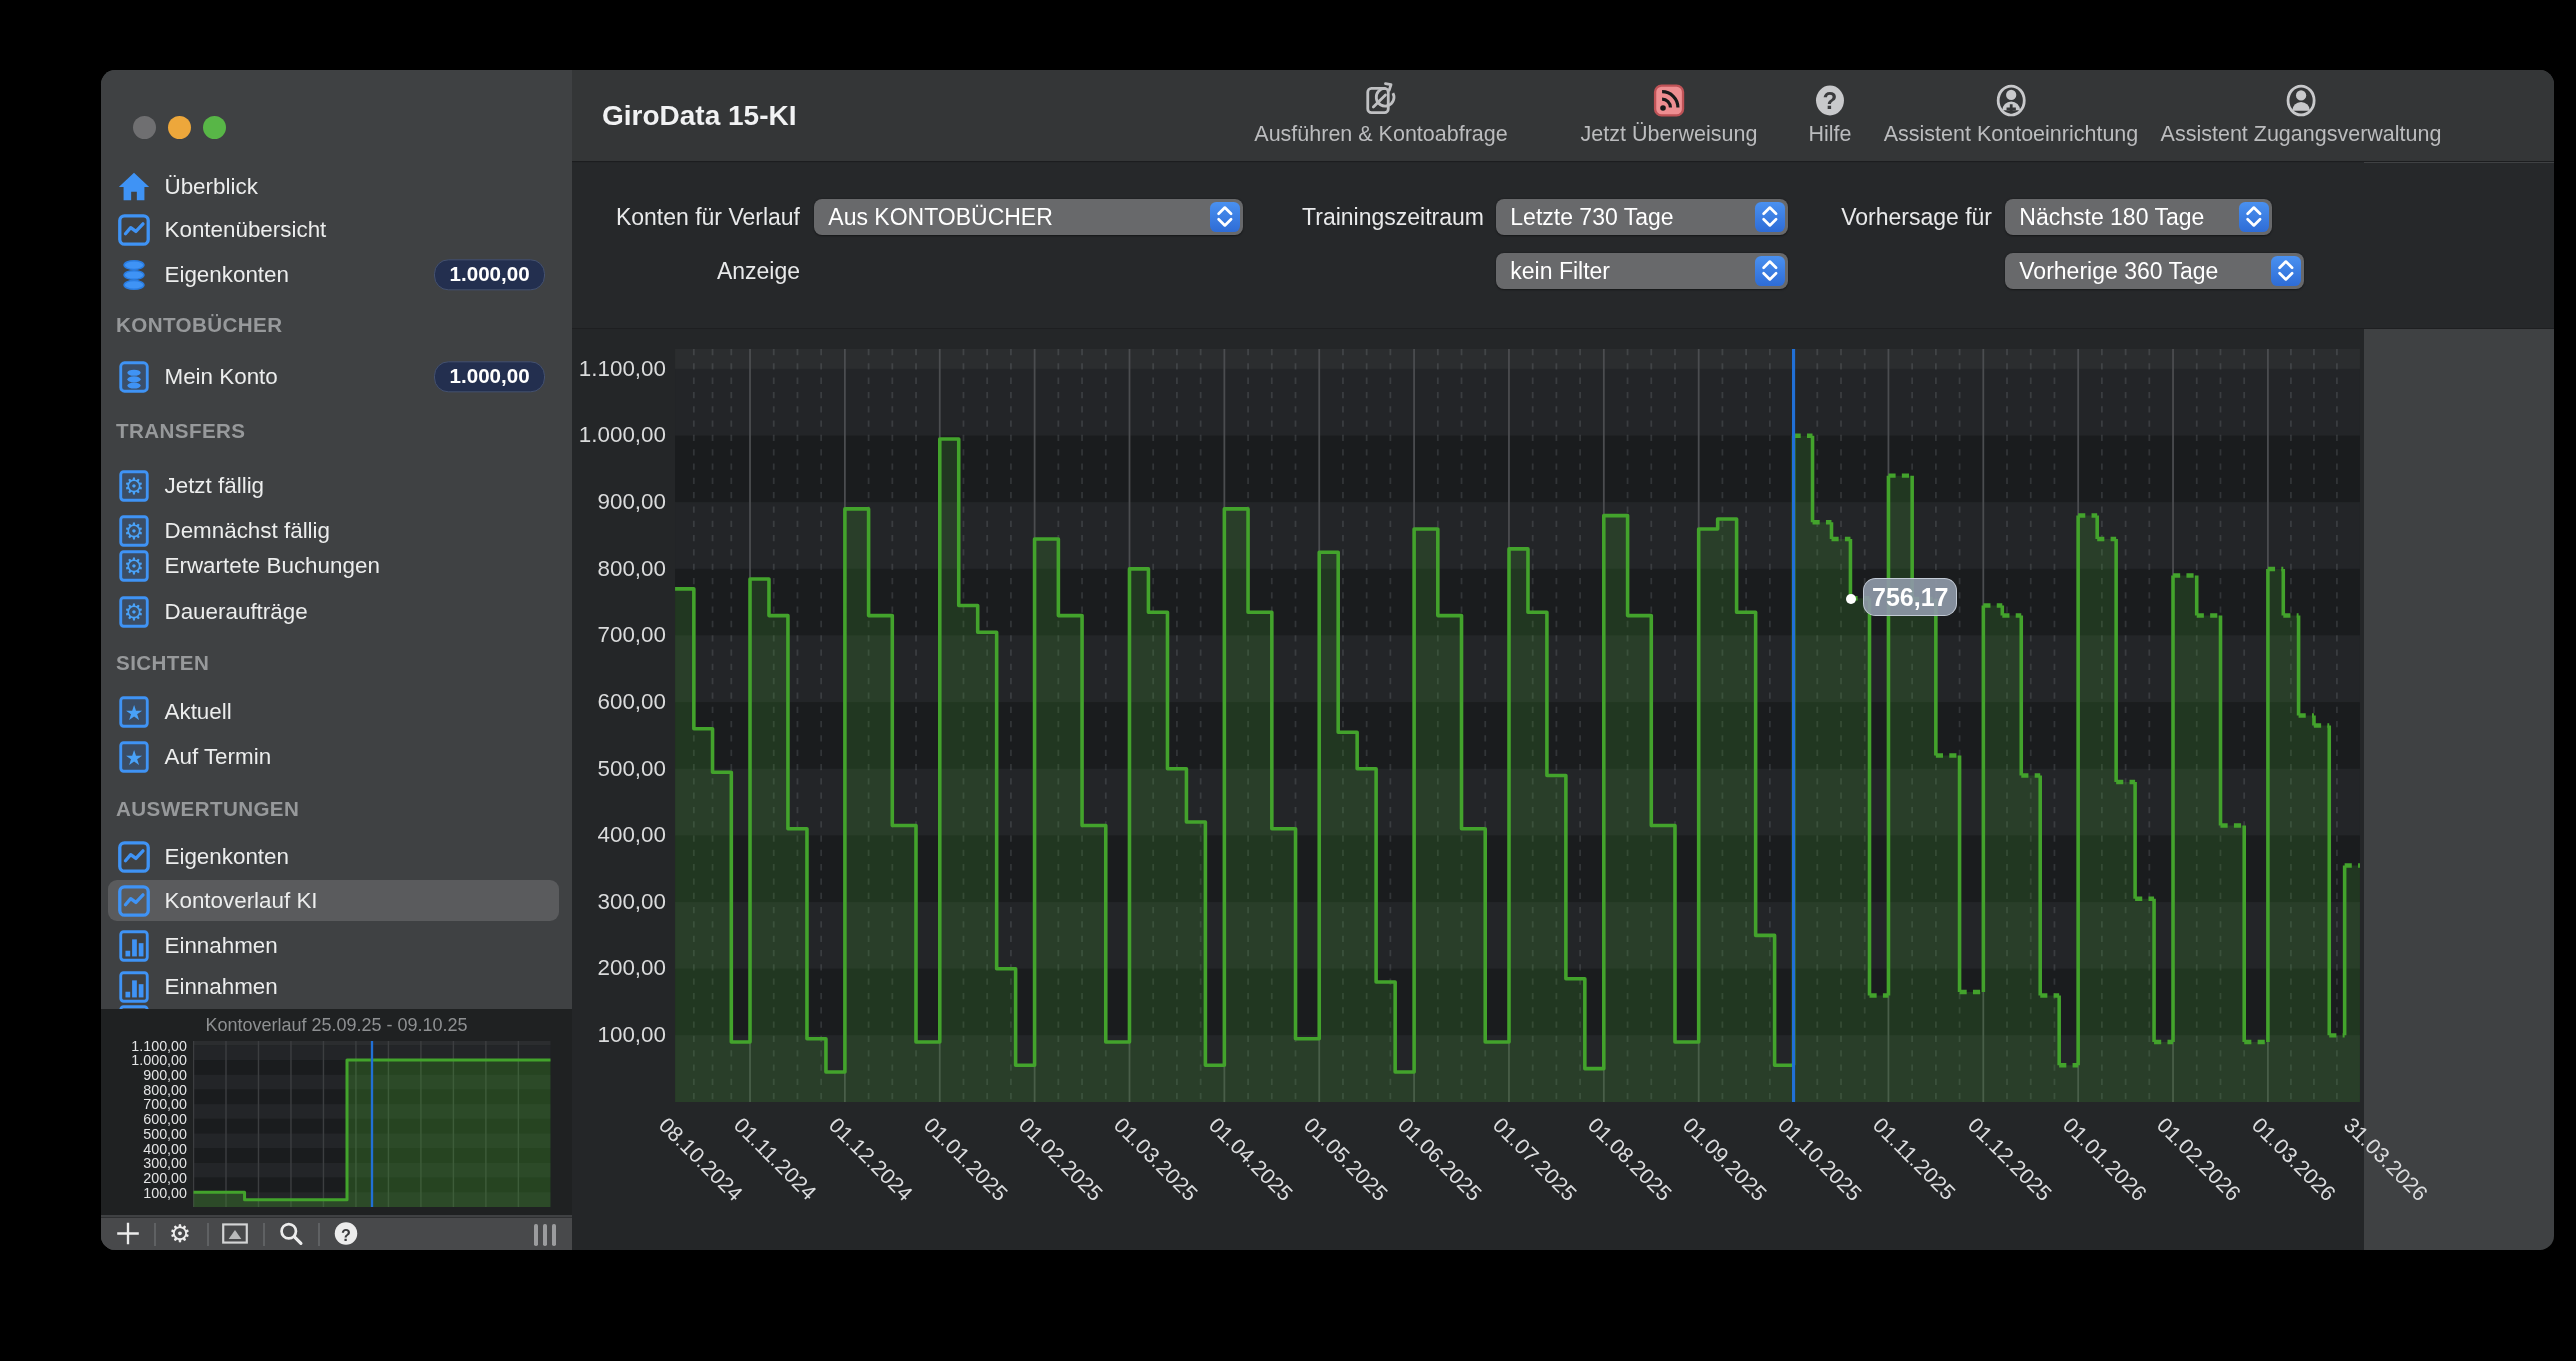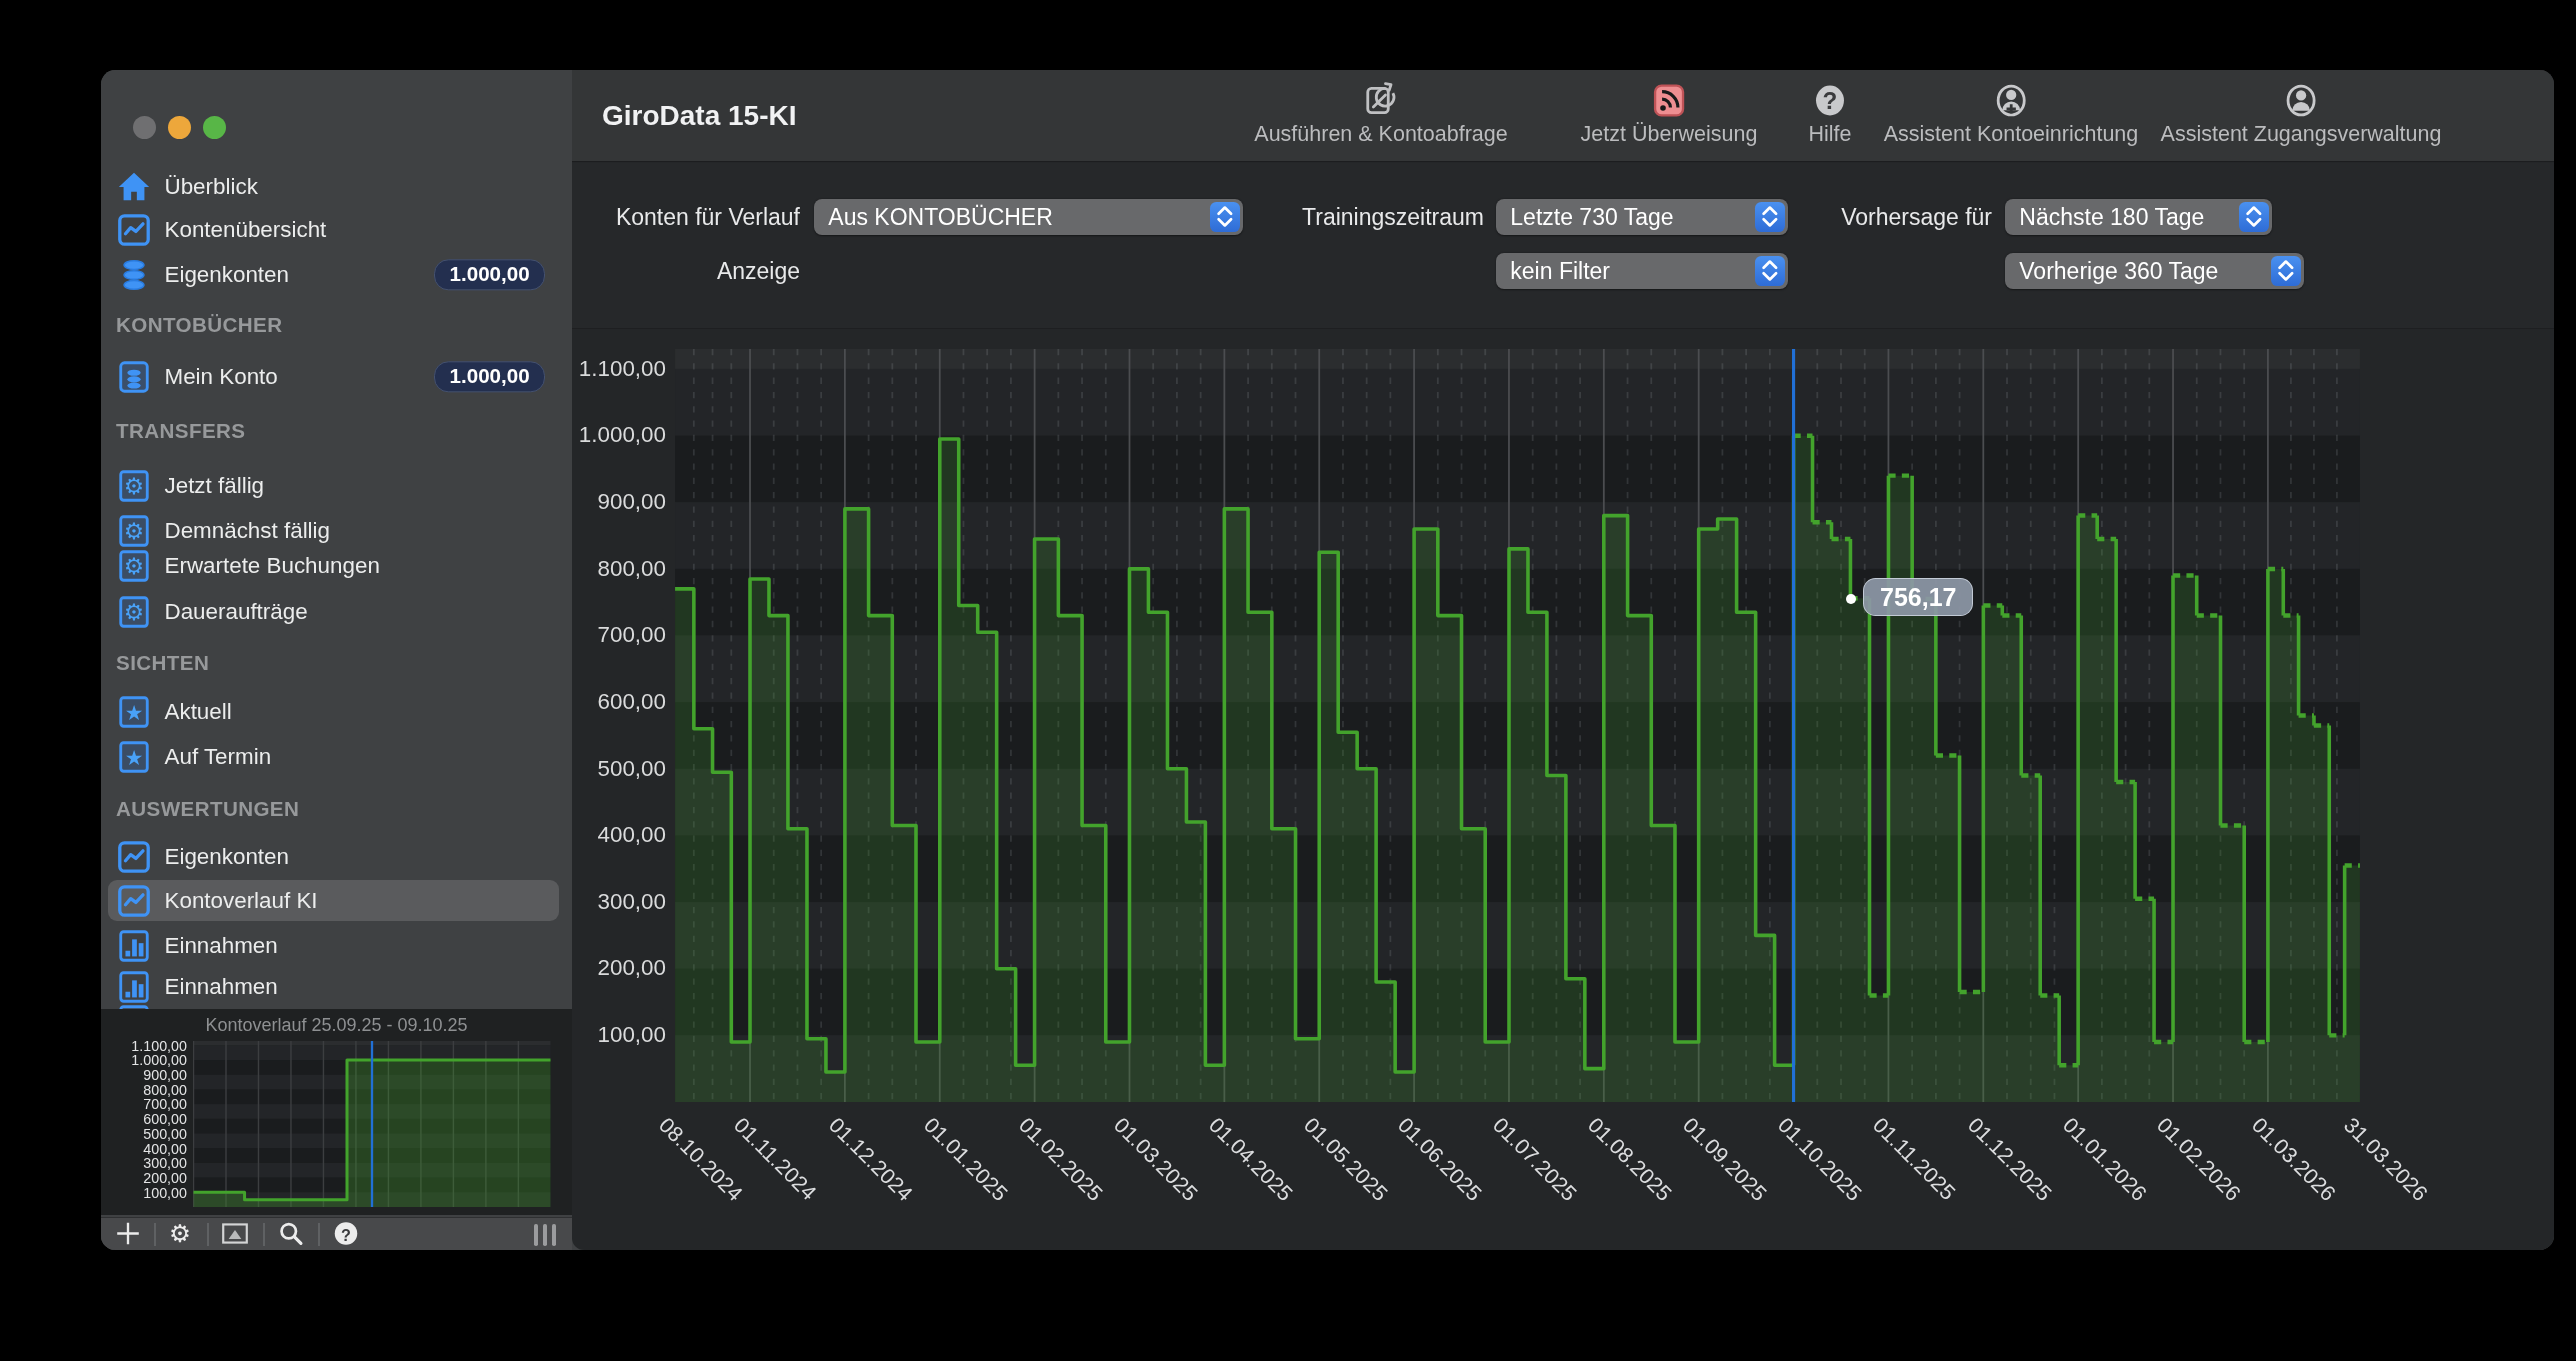--- a/index.html
+++ b/index.html
@@ -21,37 +21,37 @@
   #minipanel{position:absolute;left:0;top:939px;width:471px;height:206px;background:#1f2122;z-index:5;}
   #minititle{position:absolute;left:0;top:6.3px;width:471px;text-align:center;font-size:18px;color:#8e9092;white-space:nowrap;}
   .mini-ylab{position:absolute;font-size:14.3px;color:#e3e4e5;width:86px;text-align:right;line-height:15px;}
   #miniplot{position:absolute;left:92px;top:32px;width:358px;height:166px;}
   #sbtoolbar{position:absolute;left:0;top:1147px;width:471px;height:33px;background:#48494b;border-top:1.8px solid #2e2f31;z-index:6;}
   .tb-ic{position:absolute;top:50%;transform:translate(-50%,-50%);}
   .tb-sep{position:absolute;top:5.4px;width:1.8px;height:22.4px;background:#5f6163;}
   .tb-handle{position:absolute;right:16px;top:6.3px;display:flex;gap:5.4px;}
   .tb-handle i{display:block;width:3.6px;height:21.5px;background:#9b9c9e;border-radius:1.8px;}
   
-  #main{position:absolute;left:471px;top:0;width:1982px;height:1180px;background:#242628;border-radius:12px;}
+  #main{position:absolute;left:471px;top:0;width:1792px;height:1180px;background:#242628;}
   #titlebar{position:absolute;left:0;top:0;width:1982px;height:91px;background:#343637;border-bottom:1.8px solid #1c1d1f;}
   #wintitle{position:absolute;left:30px;top:0;height:91px;line-height:91px;font-size:28px;font-weight:bold;color:#f1f2f3;white-space:nowrap;}
   .tbar-item{position:absolute;top:9px;transform:translateX(-50%);text-align:center;}
   .tbar-item .ico{height:43px;display:flex;align-items:center;justify-content:center;}
   .tbar-item .cap{margin-top:0;font-size:21.5px;color:#bbbcbe;white-space:nowrap;}
   #filterbar{position:absolute;left:0;top:93px;width:1982px;height:165px;background:#26282a;border-bottom:1.8px solid #1e1f21;}
   .f-label{position:absolute;height:36px;line-height:36px;text-align:right;font-size:23px;color:#e8e9ea;white-space:nowrap;}
   .dd{position:absolute;height:36px;background:#68696b;border-radius:8px;box-shadow:0 0.9px 1.8px rgba(0,0,0,.45);}
   .dd .val{position:absolute;left:14.3px;top:0;height:36px;line-height:36px;font-size:23px;color:#fff;white-space:nowrap;}
   .dd .caps{position:absolute;right:2.7px;top:2.7px;width:30px;height:30px;border-radius:6.3px;
             background:linear-gradient(#4a91f0,#2e6cd6);display:flex;align-items:center;justify-content:center;}
   
   #plot{position:absolute;left:103px;top:279px;width:1685px;height:753px;}
   .ylab{position:absolute;left:0;width:94px;text-align:right;font-size:22.4px;color:#dadbdc;}
   .xlab{position:absolute;font-size:21.5px;color:#dcdddf;white-space:nowrap;transform:rotate(45deg);transform-origin:0 0;}
-  #tooltip{position:absolute;height:36px;line-height:36px;padding:0 16px;border-radius:12.5px;
+  #tooltip{position:absolute;height:36px;line-height:36px;padding:0 8px;border-radius:12.5px;
            background:rgba(141,151,166,.93);border:1.8px solid rgba(201,208,219,.9);
            color:#fff;font-size:25px;font-weight:bold;z-index:4;}
   #tipdot{position:absolute;width:9.8px;height:9.8px;border-radius:50%;background:#fff;z-index:4;}
 </style>
 </head>
 <body>
 
 <div id="stage">
   <div id="window">
 

